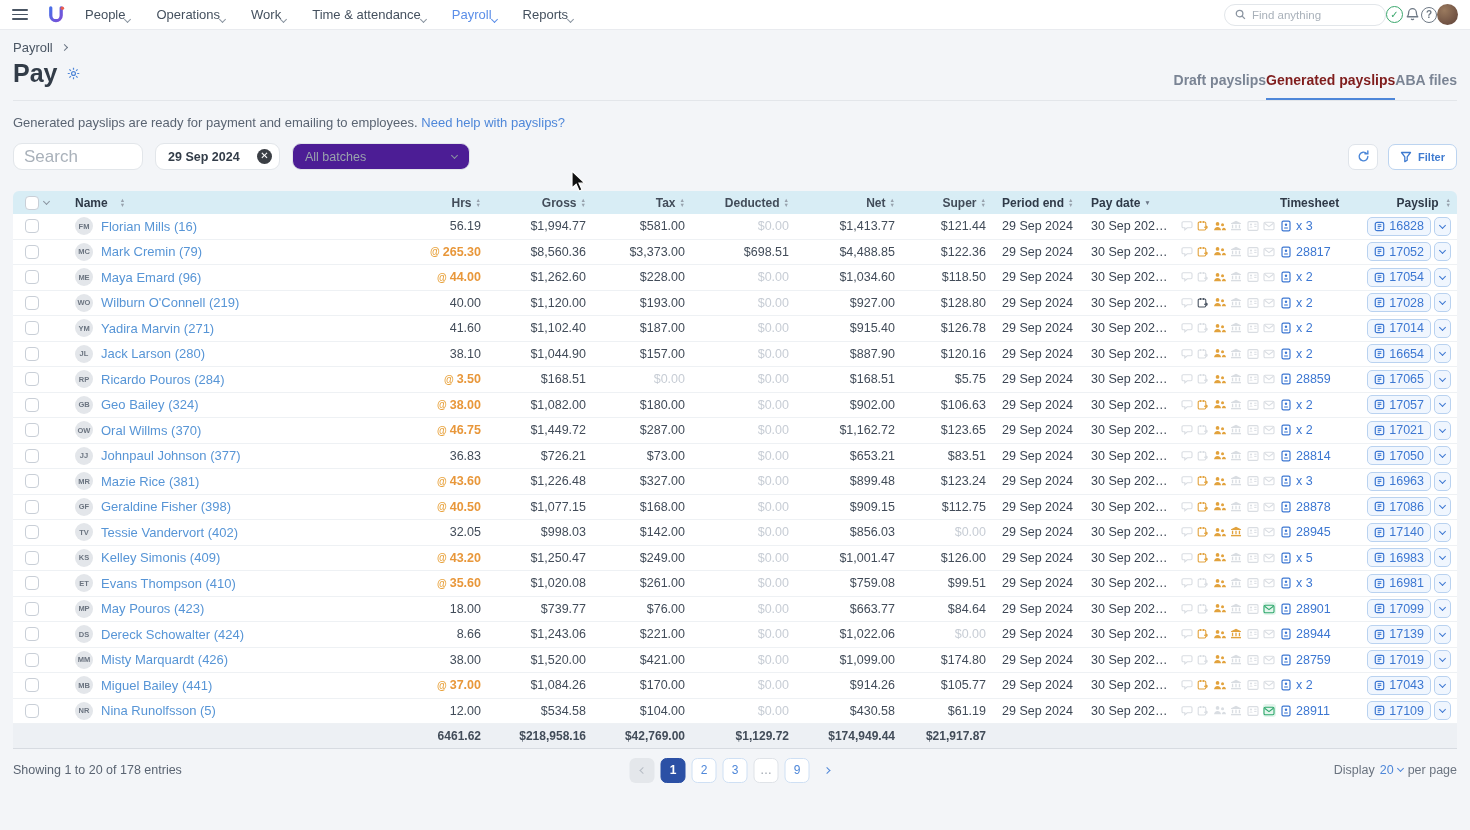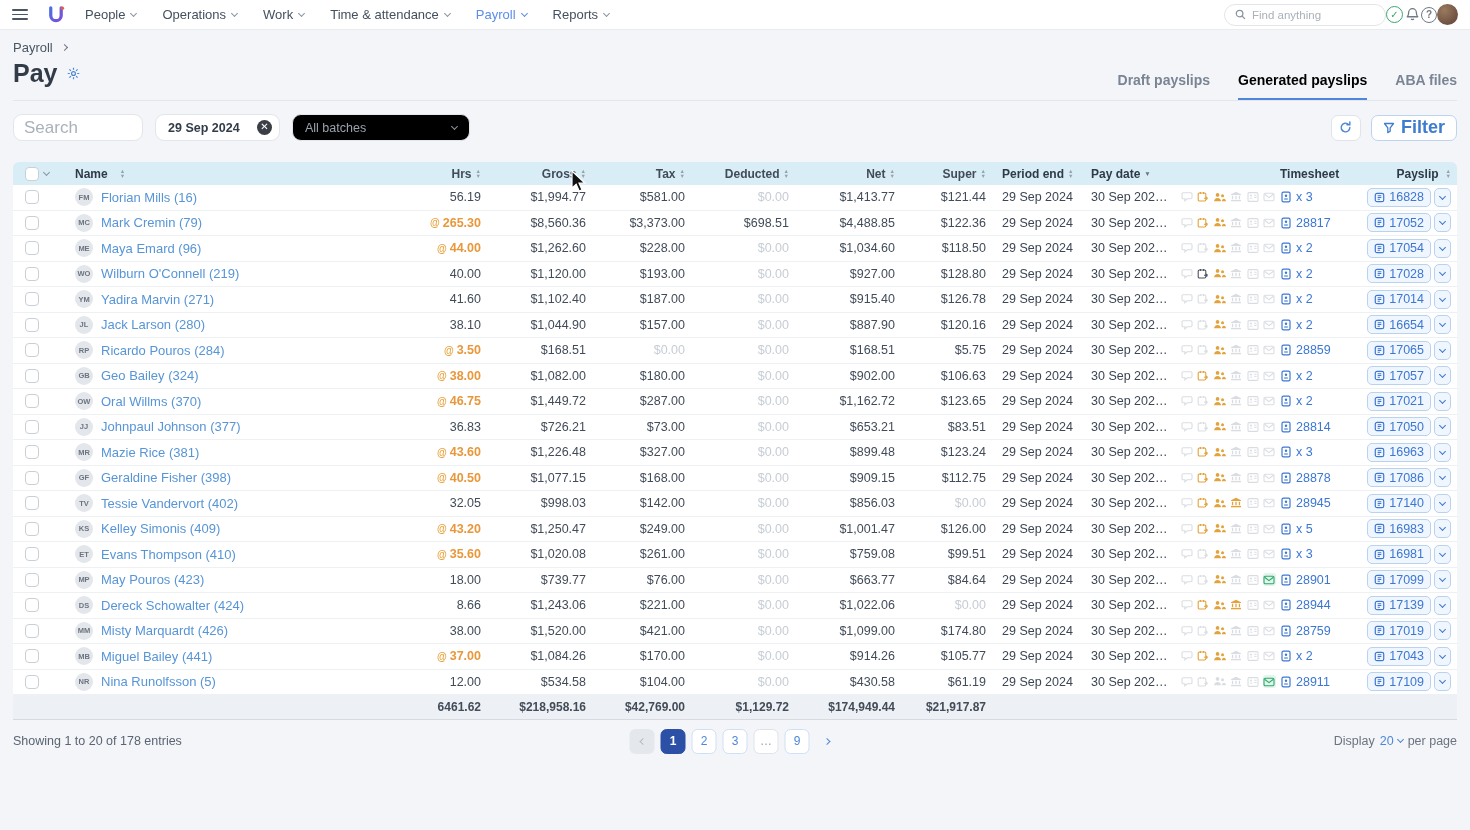--- a/index.html
+++ b/index.html
@@ -8,21 +8,21 @@
     font-family: "Liberation Sans", sans-serif;
     background:#f3f5f8; color:#3c4654; position:relative; font-size:12.5px;
   }
   
   .topbar { height:30px; background:#fff; border-bottom:1px solid #e9ebef;
     display:flex; align-items:center; padding:0 12px; gap:10px; }
   .burger { width:16px; display:flex; flex-direction:column; gap:3px; cursor:pointer; }
   .burger i { height:1.8px; background:#4a5563; border-radius:2px; }
   .logo { margin:0 10px 0 8px; display:flex; align-items:center; }
   .nav-menus { display:flex; align-items:center; gap:26px; }
-  .nav-item { display:flex; align-items:center; gap:6px; color:#44505e; font-size:13px; cursor:pointer; }
+  .nav-item { display:flex; align-items:flex-end; color:#44505e; font-size:13px; cursor:pointer; }
   .nav-item .cv { border-color:#8a94a0; }
   .nav-item.active { color:#5b8ee8; }
   .nav-item.active .cv { border-color:#5b8ee8; }
   .cv { display:inline-block; width:5px; height:5px; border-right:1.5px solid #8a94a0;
     border-bottom:1.5px solid #8a94a0; transform:rotate(45deg); margin-top:-3px; }
   .topbar-right { margin-left:auto; display:flex; align-items:center; gap:0; }
   .global-search { display:flex; align-items:center; gap:6px; width:162px; height:22px;
     border:1px solid #e2e6ea; border-radius:12px; padding:0 10px; background:#fff; }
   .global-search input { border:none; outline:none; width:110px; font-size:11.5px;
     font-family:"Liberation Sans",sans-serif; color:#44505e; background:transparent; }
@@ -37,44 +37,44 @@
   
   .main { padding:0 13px; }
   .breadcrumb { margin-top:10px; display:flex; align-items:center; gap:9px; color:#4a5563; font-size:13px; }
   .bc-chev { width:5px; height:5px; border-right:1.5px solid #6b7685; border-bottom:1.5px solid #6b7685;
     transform:rotate(-45deg); }
   .title-row { display:flex; justify-content:space-between; align-items:flex-end;
     border-bottom:1px solid #e3e6ea; margin-top:4px; }
   .title-left { display:flex; align-items:center; gap:10px; padding-bottom:12px; }
   .page-title { font-size:25px; font-weight:bold; color:#323c48; }
   .gear { color:#4f86d8; display:inline-flex; cursor:pointer; }
-  .tabs { display:flex; gap:28px; }
+  .tabs { display:flex; }
   .tab { font-size:14px; color:#7a8494; font-weight:bold; padding-bottom:10px; cursor:pointer;
     border-bottom:2.5px solid transparent; }
-  .tab.active { color:#000000; border-bottom-color:#4e87d9; }
+  .tab.active { color:#7f1d1d; border-bottom-color:#4e87d9; }
   .info-row { margin-top:14px; font-size:13px; color:#5a6472; }
   .info-row a { color:#4e87d9; text-decoration:none; cursor:pointer; }
   
   .filter-row { margin-top:13px; display:flex; align-items:center; gap:12px; }
   .f-search { width:130px; height:27px; border:1px solid #e2e6ea; border-radius:9px;
     padding:0 10px; font-size:17px; color:#44505e; font-family:"Liberation Sans",sans-serif;
     outline:none; background:#fff; }
   .f-search::placeholder { color:#a9b1ba; }
   .f-date { width:125px; height:27px; border:1px solid #e2e6ea; border-radius:9px; background:#fff;
     display:flex; align-items:center; justify-content:space-between; padding:0 7px 0 12px; cursor:pointer; }
   .f-date .val { font-weight:bold; color:#323c48; font-size:12.5px; }
   .clear-btn { width:15px; height:15px; border-radius:50%; background:#3b3f45; color:#fff;
     font-size:10px; line-height:14px; text-align:center; cursor:pointer; }
-  .f-batches { width:178px; height:27px; border:1px solid #e3e6ea; border-radius:9px; background:#000000;
+  .f-batches { width:178px; height:27px; border:1px solid #e3e6ea; border-radius:9px; background:#4c1d95;
     display:flex; align-items:center; justify-content:space-between; padding:0 12px; color:#9aa3ad; cursor:pointer; }
   .filter-right { margin-left:auto; display:flex; gap:10px; }
   .refresh-btn { width:30px; height:26px; border:1px solid #dfe4ea; border-radius:7px; background:#fff;
     color:#4a86d8; display:flex; align-items:center; justify-content:center; cursor:pointer; }
   .filter-btn { height:26px; border:1px solid #bcd4f0; border-radius:7px; background:#fff;
-    color:#3f7bd0; font-size:18px; font-weight:bold; display:flex; align-items:center; gap:6px;
+    color:#3f7bd0; font-size:11px; font-weight:bold; display:flex; align-items:center; gap:6px;
     padding:0 11px; cursor:pointer; }
   
   .table { margin-top:21px; }
   .thead { background:#d8edf5; border-radius:6px 6px 0 0; height:23px; display:flex; align-items:center;
     font-weight:bold; font-size:12px; color:#2f3a48; }
   .trow { height:25.5px; display:flex; align-items:center; background:#fff;
     border-bottom:1px solid #eef1f4; }
   .c-check { width:52px; padding-left:12px; display:flex; align-items:center; gap:5px; flex:none; }
   .checkbox { width:14px; height:14px; border:1.5px solid #c9cfd7; border-radius:4px; background:#fff; cursor:pointer; flex:none; }
   .c-name { flex:1 1 auto; min-width:0; display:flex; align-items:center; gap:8px; padding-left:10px; }
@@ -214,20 +214,24 @@
           </svg>
       </span>
     </div>
     <div class="tabs">
         <div class="tab">Draft payslips</div>
         <div class="tab active">Generated payslips</div>
         <div class="tab">ABA files</div>
       </div>
   </div>
 
+  <div class="info-row">
+    <span>Generated payslips are ready for payment and emailing to employees.</span>
+    <a>Need help with payslips?</a>
+  </div>
 
   <div class="filter-row">
     <input class="f-search" placeholder="Search" style="">
     <div class="f-date">
       <span class="val">29 Sep 2024</span>
       <span class="clear-btn">✕</span>
     </div>
     <div class="f-batches">
       <span>All batches</span>
       <i class="cv"></i>

